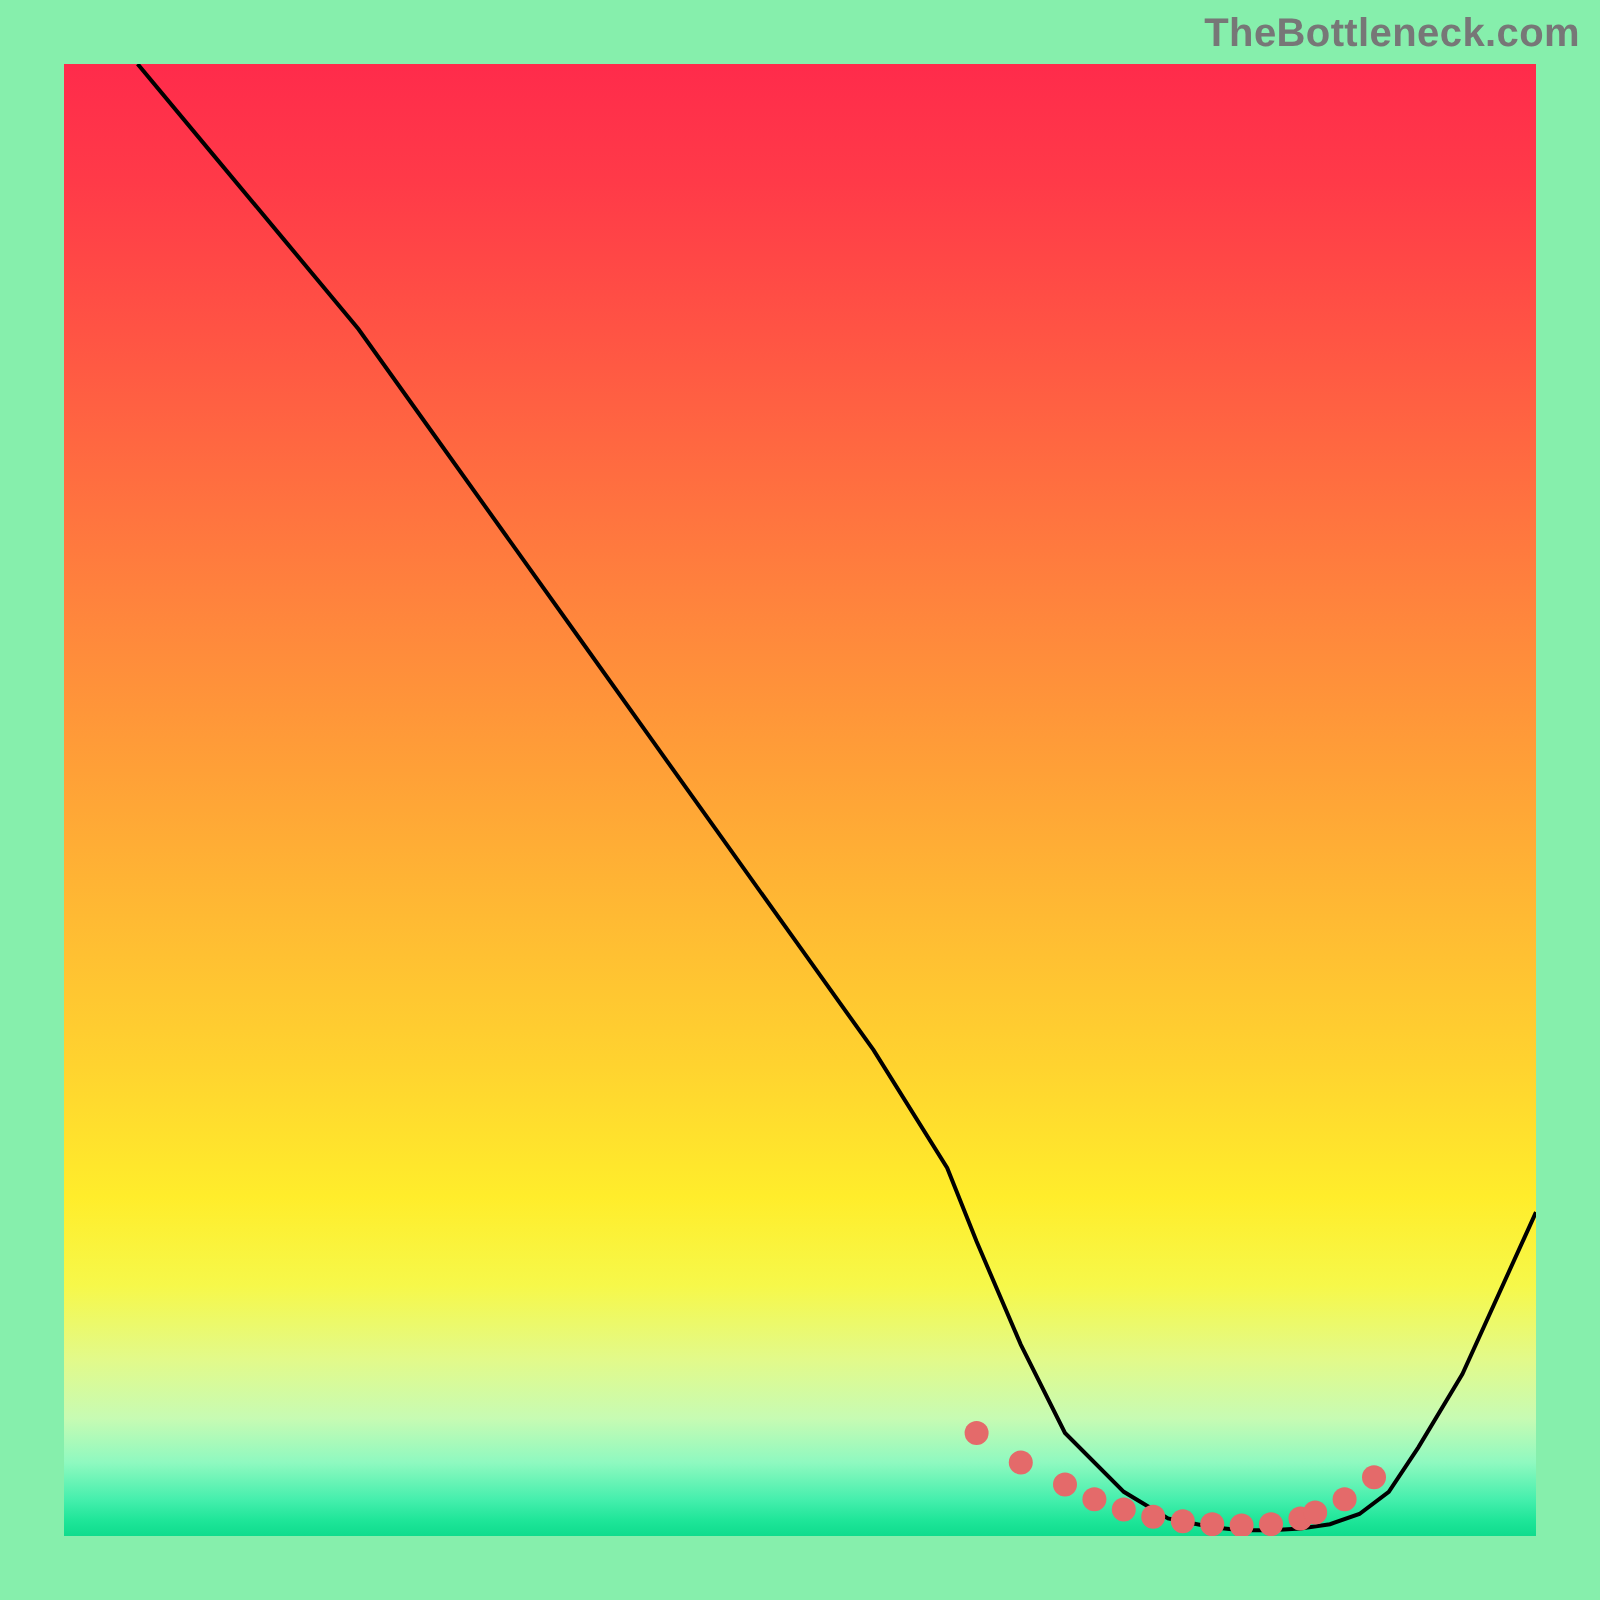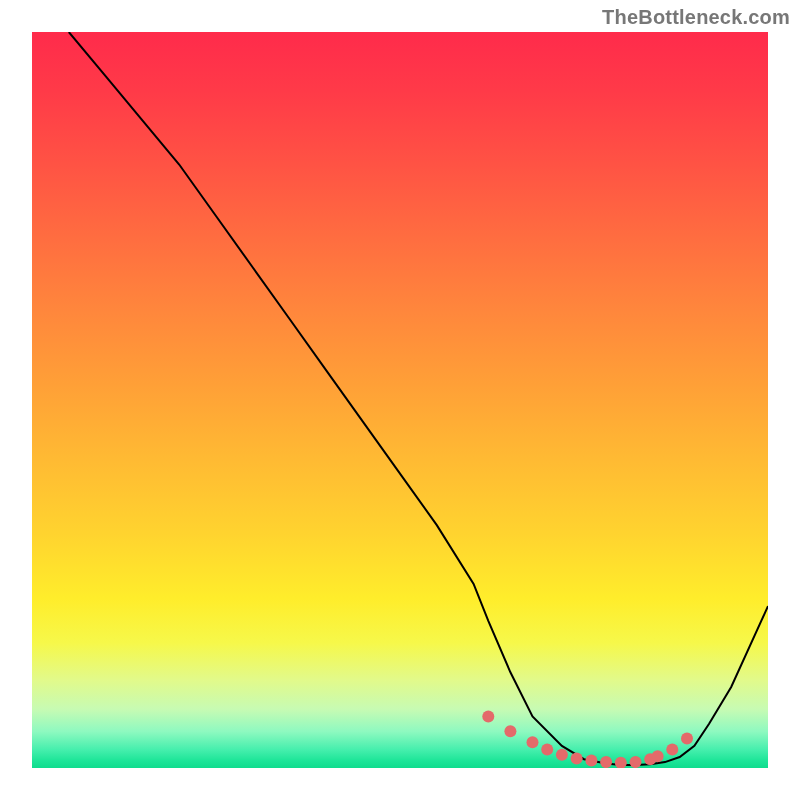--- a/index.html
+++ b/index.html
@@ -1,16 +1,16 @@
 <!DOCTYPE html>
 <html><head>
 <meta charset="utf-8">
 <style>
   html,body{margin:0;padding:0;width:800px;height:800px;background:#000;overflow:hidden;font-family:Arial,Helvetica,sans-serif}
-  .stage{position:relative;width:800px;height:800px;background:#ffffff}
+  .stage{position:relative;width:800px;height:800px;background:#86efac}
   .plot{position:absolute;left:32px;top:32px;width:736px;height:736px}
   .gradient{position:absolute;inset:0;background:linear-gradient(to bottom,
     #ff2b4b 0%, #ff3a48 8%, #ff5344 18%, #ff6d40 28%,
     #ff873c 38%, #ffa037 48%, #ffba33 58%, #ffd32f 68%,
     #ffed2b 77%, #f6f84a 83%, #e2fa8a 88%, #c7fbb3 92%,
     #8ff9c0 95%, #46efad 97.5%, #1de598 99%, #0fdc8d 100%)}
   .watermark{position:absolute;top:6px;right:10px;color:#777;font-size:20px;font-weight:600;letter-spacing:.2px}
   svg.curve{position:absolute;inset:0;width:100%;height:100%}
   svg.curve path{fill:none;stroke:#000;stroke-width:2}
   svg.curve .dot{fill:#e46a6a}

